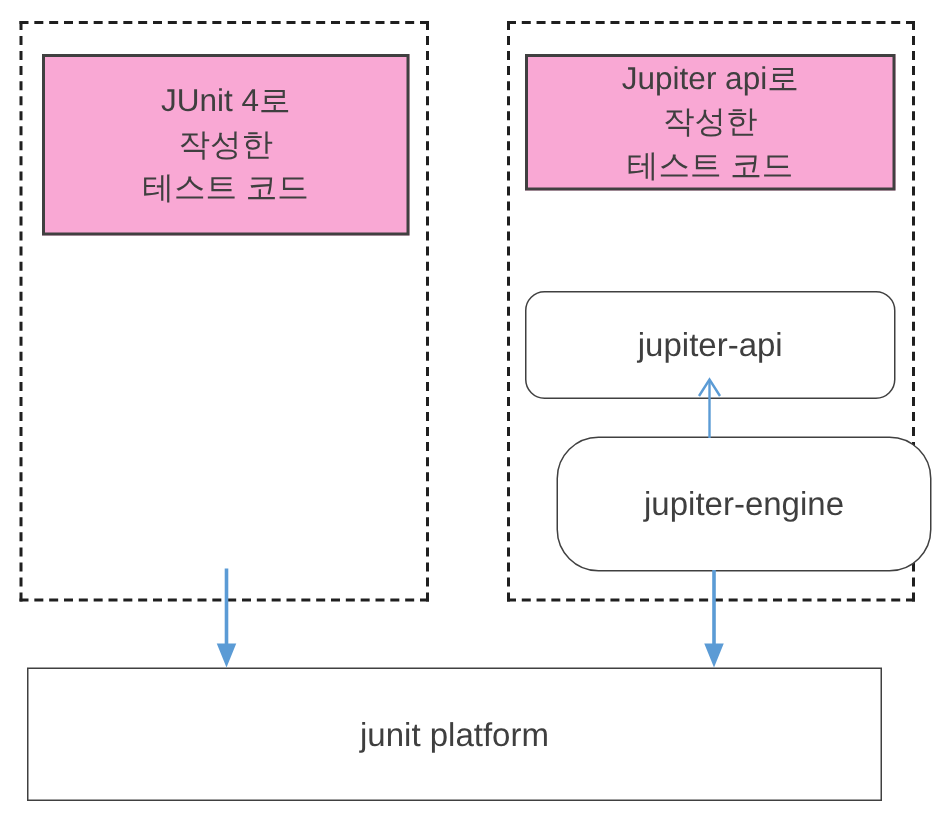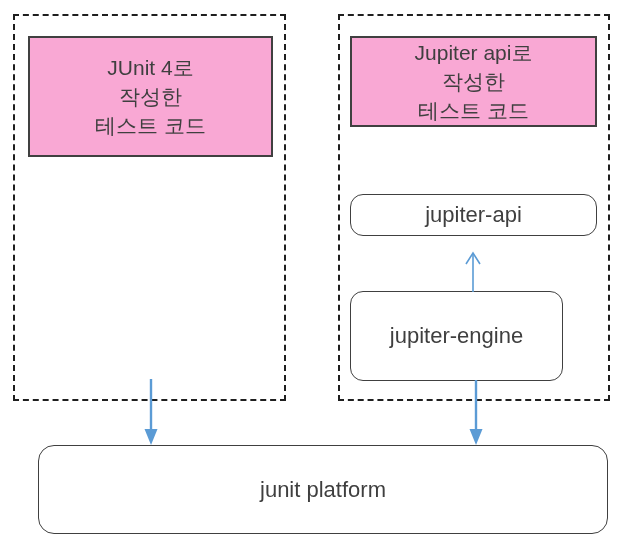--- a/index.html
+++ b/index.html
@@ -39,24 +39,24 @@
 
   .round-box{
     position:absolute;
     border:1.5px solid var(--line);
     border-radius:13px;
     background:#ffffff;
     box-sizing:border-box;
     display:flex;align-items:center;justify-content:center;
     text-align:center;
   }
-  #b-jupiter-api{left:350px;top:194px;width:247px;height:42px;}
+  #b-jupiter-api{left:350px;top:194px;width:247px;height:72px;}
   #b-vintage-engine{left:28px;top:291px;width:247px;height:89px;}
-  #b-jupiter-engine{left:350px;top:291px;width:213px;height:90px;}
-  #b-junit-platform{left:38px;top:445px;width:570px;height:89px;border-radius:16px;}
+  #b-jupiter-engine{left:371px;top:291px;width:250px;height:90px;border-radius:28px;}
+  #b-junit-platform{left:18px;top:445px;width:570px;height:89px;border-radius:0;}
 
   .multiline{
     white-space:pre-line;
     font-size:21px;
     line-height:29px;
   }
   .box-label{
     font-size:22px;
     line-height:26px;
   }

